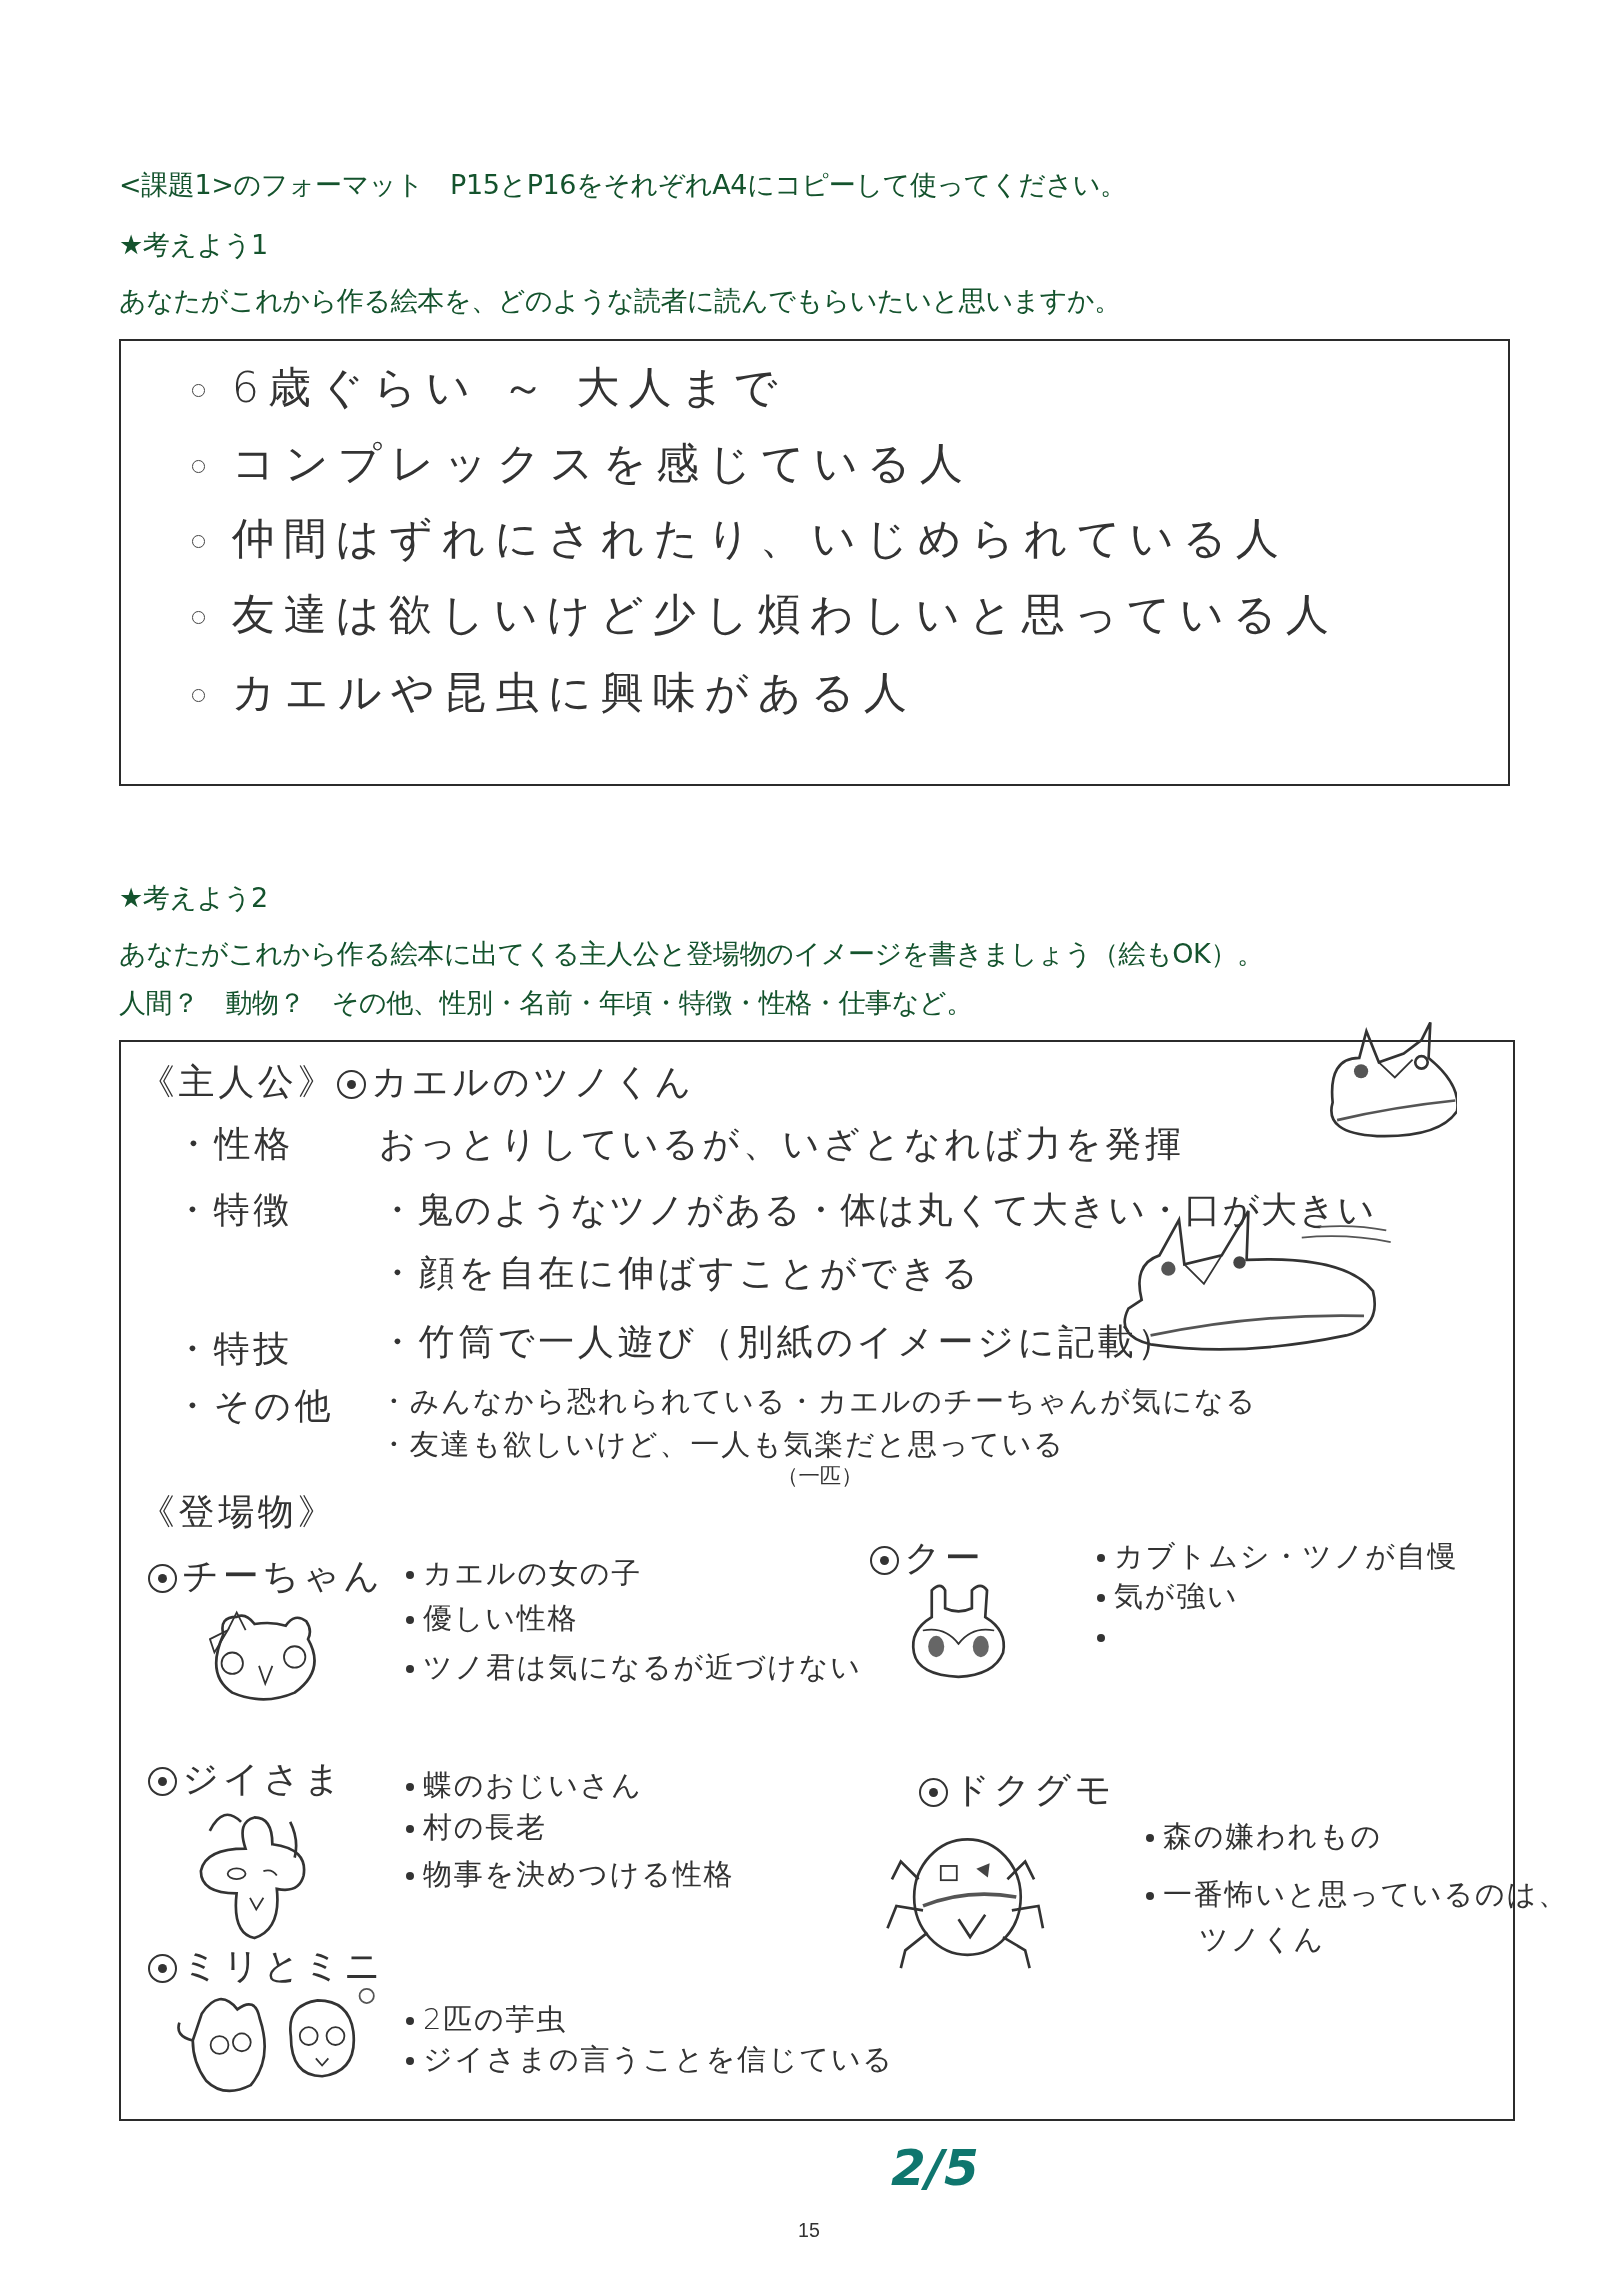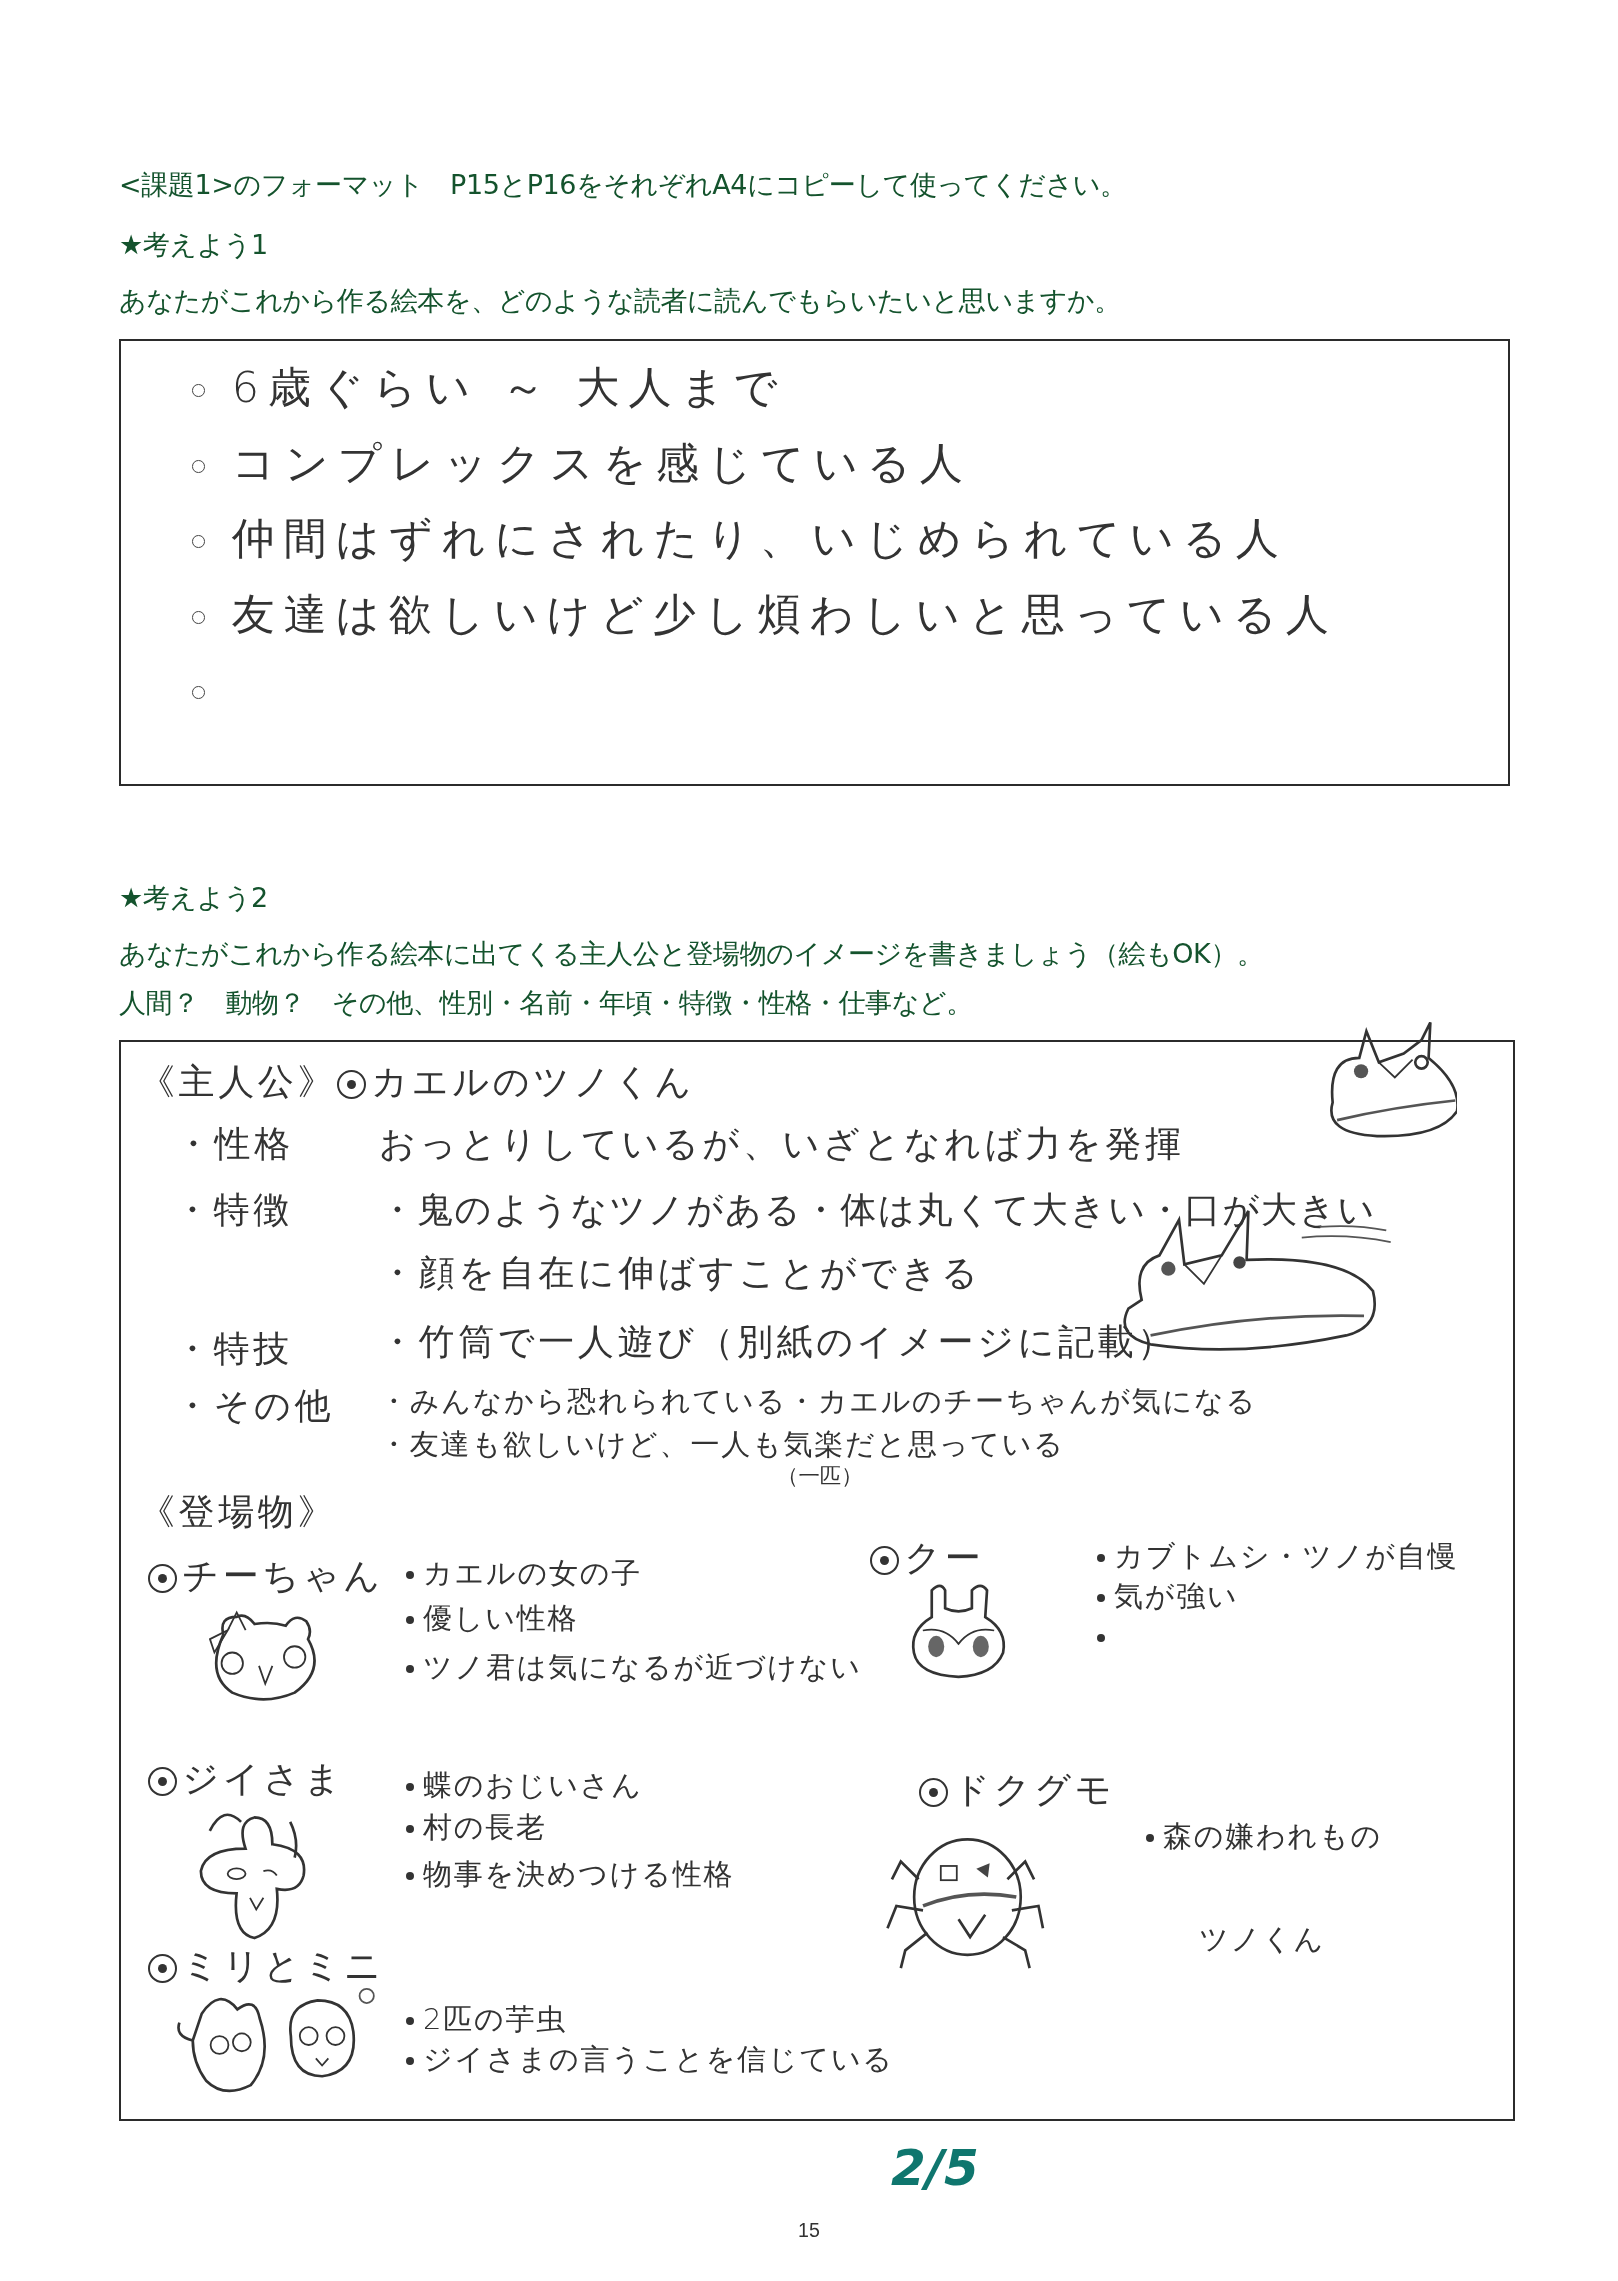--- a/index.html
+++ b/index.html
@@ -27,21 +27,21 @@
 <div class="print" style="left:119px; top:169px;">&lt;課題1&gt;のフォーマット　P15とP16をそれぞれA4にコピーして使ってください。</div>
 
 <div class="print" style="left:119px; top:229px;">★考えよう1</div>
 <div class="print" style="left:119px; top:285px;">あなたがこれから作る絵本を、どのような読者に読んでもらいたいと思いますか。</div>
 
 <div class="box" style="left:119px; top:339px; width:1391px; height:447px;">
   <div class="hw big" style="left:71px; top:18px;"><span class="bullet-o"></span><span>6歳ぐらい ～ 大人まで</span></div>
   <div class="hw big" style="left:71px; top:94px;"><span class="bullet-o"></span><span>コンプレックスを感じている人</span></div>
   <div class="hw big" style="left:71px; top:169px;"><span class="bullet-o"></span><span>仲間はずれにされたり、いじめられている人</span></div>
   <div class="hw big" style="left:71px; top:245px;"><span class="bullet-o"></span><span>友達は欲しいけど少し煩わしいと思っている人</span></div>
-  <div class="hw big" style="left:71px; top:323px;"><span class="bullet-o"></span></div>
+  <div class="hw big" style="left:71px; top:323px;"><span class="bullet-o"></span><span>カエルや昆虫に興味がある人</span></div>
 </div>
 
 <div class="print" style="left:119px; top:882px;">★考えよう2</div>
 <div class="print" style="left:119px; top:938px;">あなたがこれから作る絵本に出てくる主人公と登場物のイメージを書きましょう（絵もOK）。</div>
 <div class="print" style="left:119px; top:987px;">人間？　動物？　その他、性別・名前・年頃・特徴・性格・仕事など。</div>
 
 <div class="box" style="left:119px; top:1040px; width:1396px; height:1081px;">
 
   <div class="hw mid" style="left:18px; top:16px;">
     <span>《主人公》</span><span class="target"></span><span>カエルのツノくん</span>
@@ -119,20 +119,21 @@
   <div class="hw mid" style="left:798px; top:724px;"><span class="target"></span><span>ドクグモ</span></div>
   <svg class="sketch" style="left:753px; top:784px;" width="178" height="151" viewBox="0 0 200 170">
     <ellipse cx="105" cy="80" rx="60" ry="65" fill="none" stroke="#333" stroke-width="3"></ellipse>
     <path d="M50 60 L30 40 L20 60 M55 95 L25 90 L15 115 M60 120 L35 140 L30 160 M150 60 L170 40 L180 60 M155 95 L185 90 L190 115 M145 125 L170 140 L175 160" fill="none" stroke="#333" stroke-width="3"></path>
     <path d="M55 90 Q105 70 160 80" fill="none" stroke="#555" stroke-width="4"></path>
     <rect x="75" y="45" width="18" height="16" fill="none" stroke="#333" stroke-width="2"></rect>
     <path d="M115 48 L130 42 L128 58 Z" fill="#444"></path>
     <path d="M95 105 L108 125 L125 100" fill="none" stroke="#333" stroke-width="3"></path>
   </svg>
   <div class="hw sm" style="left:1025px; top:775px;"><span class="dot"></span><span>森の嫌われもの</span></div>
+  <div class="hw sm" style="left:1025px; top:833px;"><span class="dot"></span><span>一番怖いと思っているのは、</span></div>
   <div class="hw sm" style="left:1078px; top:878px;">ツノくん</div>
 
   <div class="hw mid" style="left:27px; top:900px;"><span class="target"></span><span>ミリとミニ</span></div>
   <svg class="sketch" style="left:45px; top:945px;" width="223" height="116" viewBox="0 0 250 130">
     <path d="M30 60 Q10 55 15 40 M40 30 Q60 0 80 25 Q100 10 105 35 Q120 80 95 110 Q65 125 45 105 Q30 85 30 60 Z" fill="none" stroke="#333" stroke-width="3"></path>
     <circle cx="60" cy="65" r="10" fill="none" stroke="#333" stroke-width="2"></circle>
     <circle cx="85" cy="62" r="10" fill="none" stroke="#333" stroke-width="2"></circle>
     <path d="M140 55 Q135 20 170 15 Q205 15 210 50 Q215 95 175 100 Q140 100 140 55 Z" fill="none" stroke="#333" stroke-width="3"></path>
     <circle cx="160" cy="55" r="10" fill="none" stroke="#333" stroke-width="2"></circle>
     <circle cx="190" cy="55" r="10" fill="none" stroke="#333" stroke-width="2"></circle>

